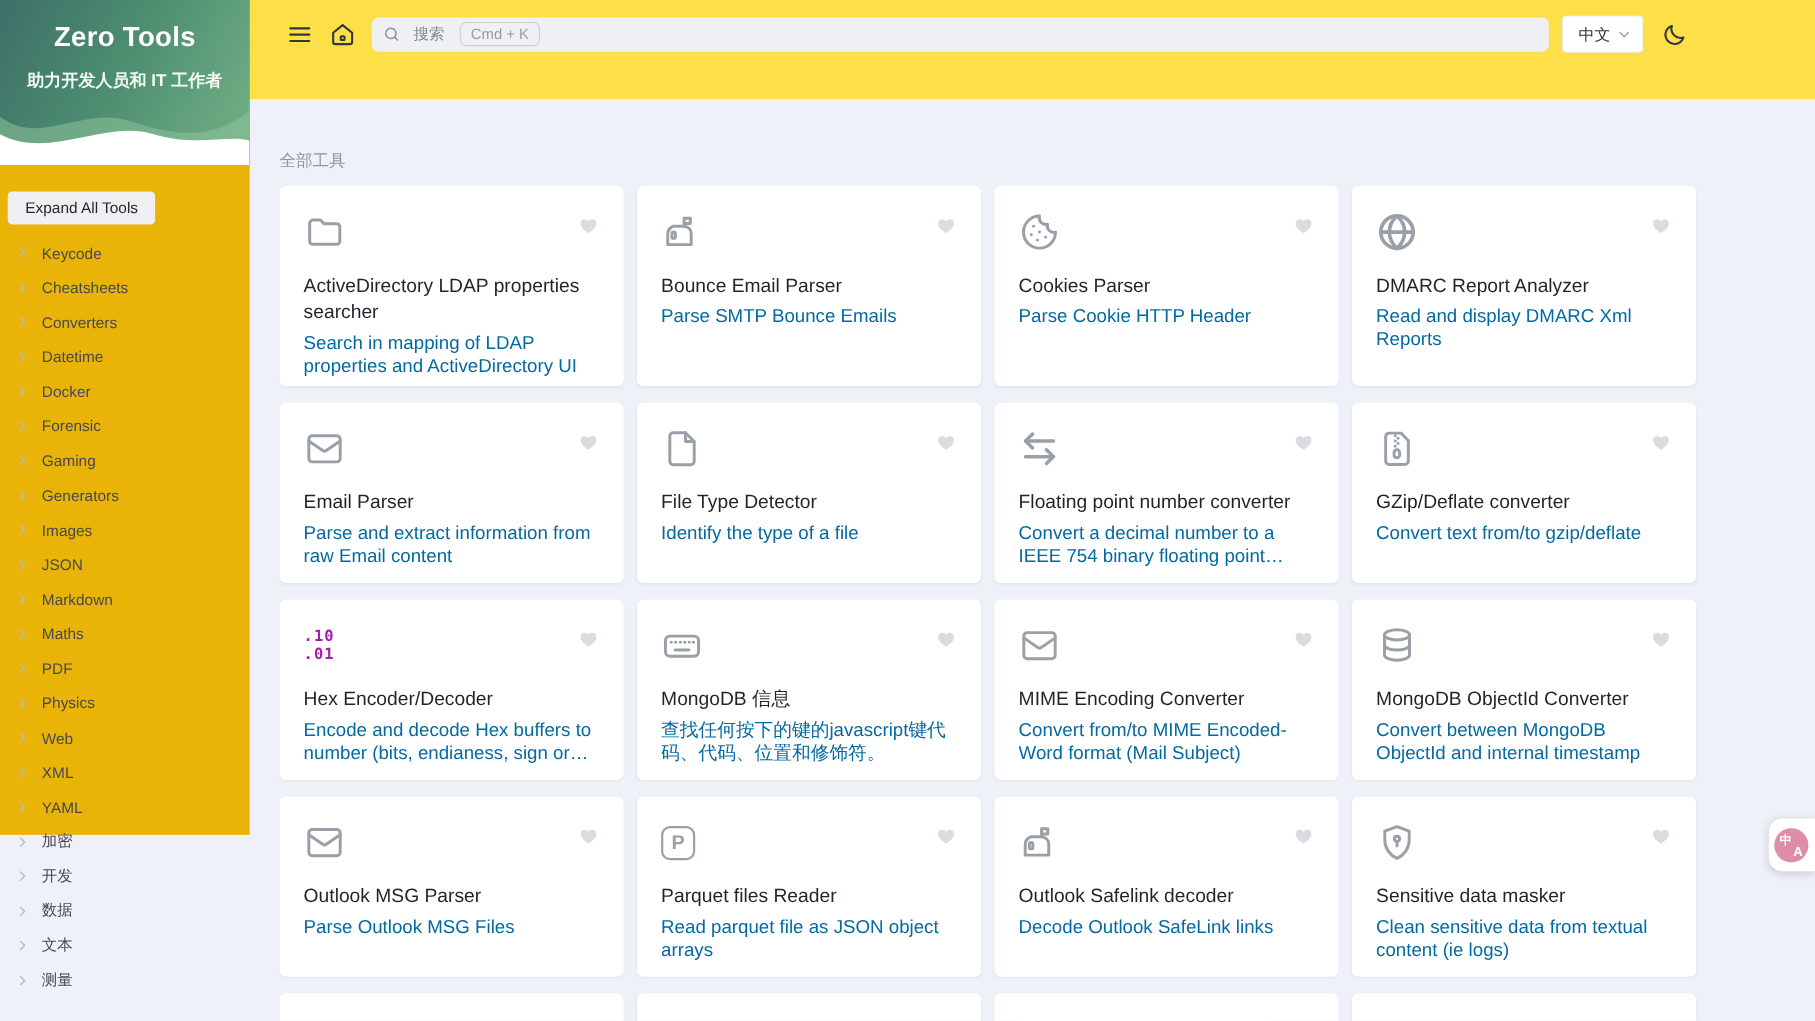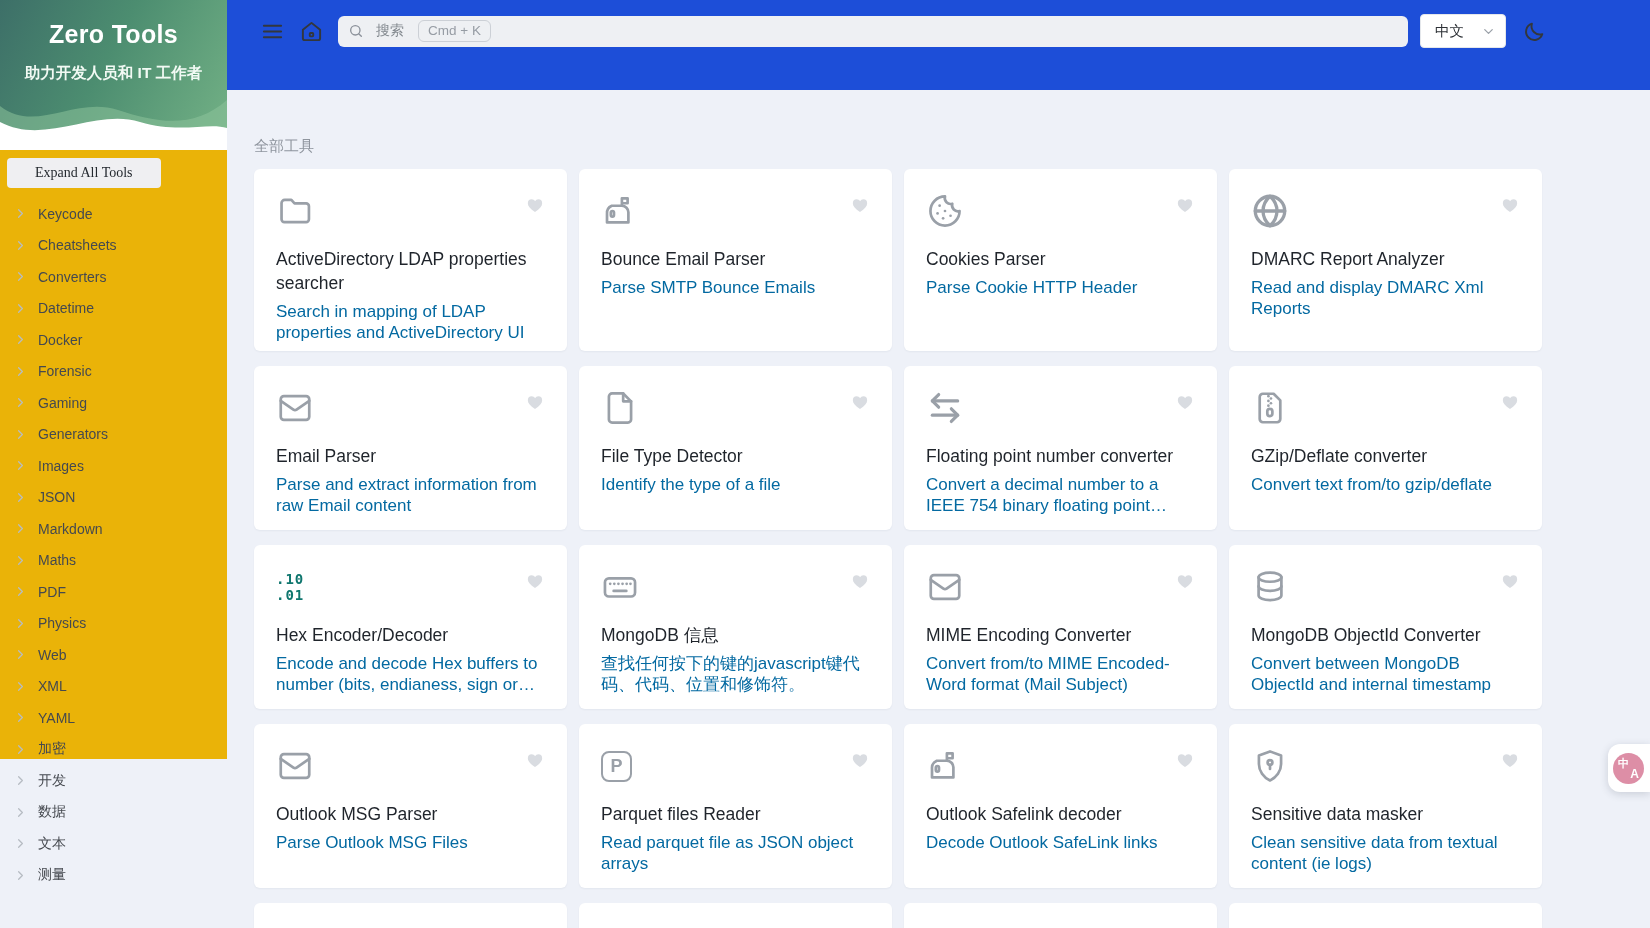--- a/index.html
+++ b/index.html
@@ -21,55 +21,55 @@
   }
   .side-hero-title {
     color:#fff; font-size:25px; font-weight:bold; text-align:center; padding-top:20px;
     letter-spacing:.3px;
   }
   .side-hero-sub {
     color:#f2faf4; font-size:15.5px; text-align:center; margin-top:14px; font-weight:bold;
   }
   .side-wave { position:absolute; left:0; bottom:0; width:227px; height:62px; display:block; }
   .expand-btn {
-    display:inline-block; margin:8px 0 0 7px; padding:7px 28px;
+    display:inline-block; margin:24px 0 0 7px; padding:7px 16px;
     background:#efeff2; border:none; border-radius:4px;
-    font-family:Liberation Serif, serif; font-size:14px; color:#24292f; cursor:pointer;
+    font-family:Liberation Sans, sans-serif; font-size:14px; color:#24292f; cursor:pointer;
   }
   .side-list { margin-top:10px; }
   .side-item {
     display:flex; align-items:center; height:31.5px; padding-left:13px; cursor:pointer;
   }
   .side-item .chev { width:16px; height:16px; flex:0 0 16px; display:flex; align-items:center; }
   .side-item .chev svg { width:15px; height:15px; stroke:#b7bcc3; stroke-width:2; fill:none;
     stroke-linecap:round; stroke-linejoin:round; }
   .side-label { margin-left:9px; font-size:14px; color:#45494f; }
   
   .topbar {
-    position:absolute; left:227px; top:0; width:1423px; height:90px; background:#1d4ed8;
+    position:absolute; left:227px; top:0; width:1423px; height:90px; background:#fde047;
     z-index:2;
   }
   .topbar-inner { display:flex; align-items:center; height:62px; padding-left:30px; }
   .icon-btn { background:none; border:none; cursor:pointer; display:flex; align-items:center;
     justify-content:center; width:30px; height:30px; }
   .icon-btn svg { width:23px; height:23px; stroke:#33373c; stroke-width:2; fill:none;
     stroke-linecap:round; stroke-linejoin:round; }
   .searchbar {
     margin-left:12px; width:1070px; height:31px; background:#eef0f3; border-radius:6px;
     display:flex; align-items:center; padding:0 10px; cursor:text;
   }
   .searchbar svg { width:16px; height:16px; stroke:#8b919a; stroke-width:2; fill:none;
     stroke-linecap:round; }
   .search-ph { margin-left:12px; font-size:14px; color:#83898f; }
   .search-kbd {
     margin-left:14px; font-size:13.5px; color:#969ca4; border:1px solid #ccd0d6;
     border-radius:6px; padding:2px 9px 3px;
   }
   .lang-btn {
-    margin-left:12px; width:86px; height:34px; background:#fff; border:1px solid #e4e7eb;
+    margin-left:12px; width:74px; height:34px; background:#fff; border:1px solid #e4e7eb;
     border-radius:4px; display:flex; align-items:center; justify-content:space-between;
     padding:0 9px 0 14px; cursor:pointer; font-family:"Liberation Sans",sans-serif;
   }
   .lang-label { font-size:14.5px; color:#2d3136; }
   .lang-btn svg { width:15px; height:15px; stroke:#9aa0a8; stroke-width:2; fill:none;
     stroke-linecap:round; stroke-linejoin:round; }
   .moon-btn { margin-left:13px; }
   .moon-btn svg { stroke-width:2; }
   
   .content { position:absolute; left:227px; top:99px; width:1423px; height:838px; }
@@ -82,21 +82,21 @@
   .card {
     background:#fff; border-radius:6px; padding:22px 22px 8px; position:relative;
     min-height:164px; box-shadow:0 1px 2px rgba(25,35,60,.05); cursor:pointer;
   }
   .card.partial { min-height:80px; }
   .tool-icon { width:40px; height:40px; display:flex; align-items:center; color:#9aa0a8; }
   .tool-icon svg { width:38px; height:38px; stroke:#9aa0a8; stroke-width:1.7; fill:none;
     stroke-linecap:round; stroke-linejoin:round; }
   .binary-glyph {
     font-family:"DejaVu Sans Mono", monospace; font-size:14px; font-weight:bold;
-    color:#0f766e; line-height:1.15; letter-spacing:1px;
+    color:#a21caf; line-height:1.15; letter-spacing:1px;
   }
   .parquet-glyph {
     width:31px; height:31px; border:2.2px solid #9aa0a8; border-radius:8px;
     display:flex; align-items:center; justify-content:center;
     font-size:18px; font-weight:bold; color:#9aa0a8;
   }
   .fav-btn { position:absolute; top:26px; right:22px; background:none; border:none; cursor:pointer; }
   .fav-btn svg { width:20px; height:20px; fill:#d9dce1; }
   .tool-title { margin-top:16px; font-size:17.5px; font-weight:500; color:#1f242b; line-height:24px; }
   .tool-desc {

